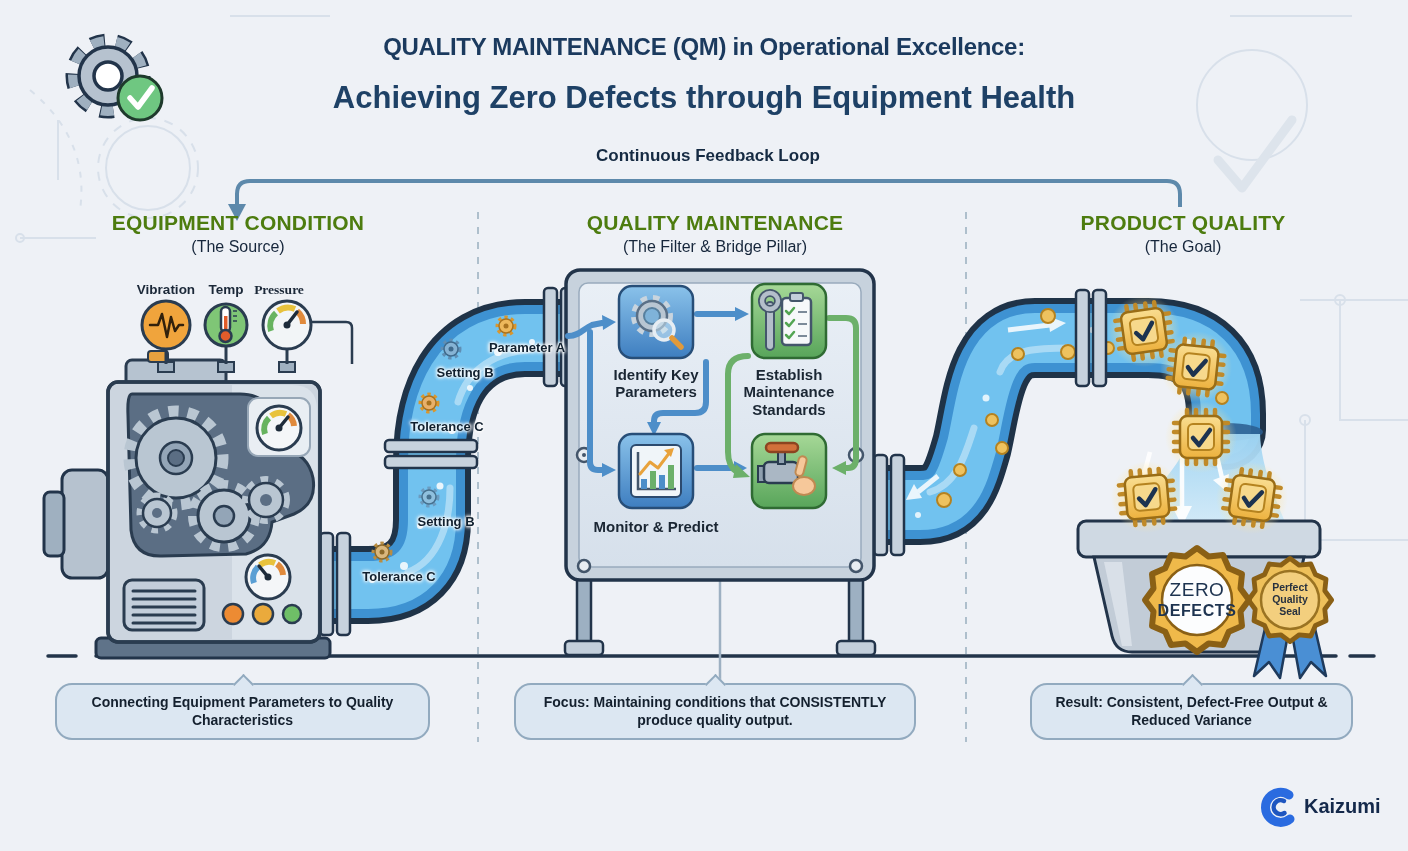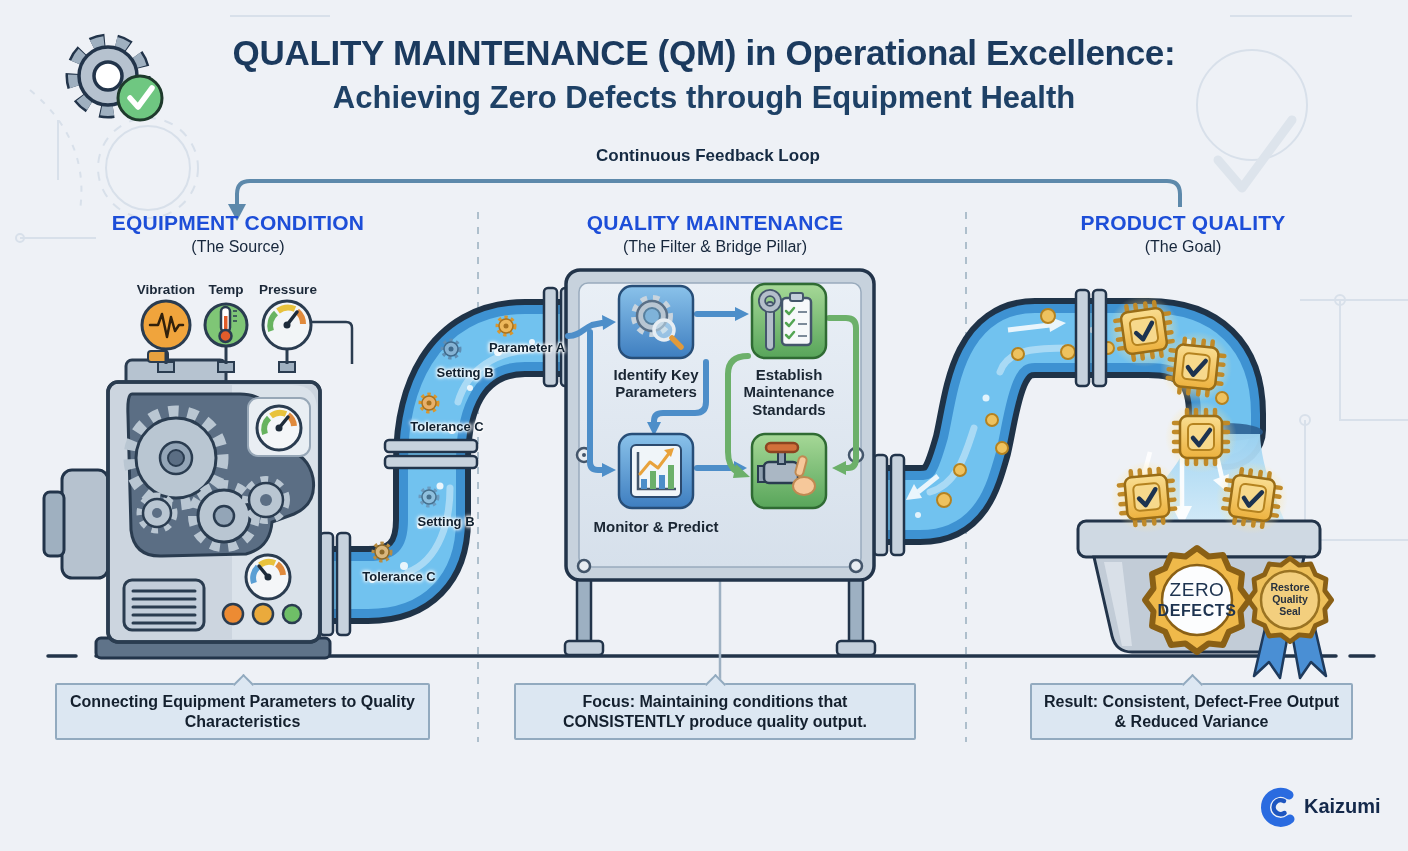--- a/index.html
+++ b/index.html
@@ -1,32 +1,32 @@
 <!DOCTYPE html>
 <html><head>
 <meta charset="utf-8">
 <style>
   html,body{margin:0;padding:0;background:#ffffff;}
   .stage{position:relative;width:1408px;height:851px;background:#eef1f6;overflow:hidden;
          font-family:"Liberation Sans","DejaVu Sans",sans-serif;}
   .abs{position:absolute;}
   .ctr{transform:translate(-50%,-50%);text-align:center;}
-  .title{left:0;right:0;top:33px;text-align:center;font-size:35px;font-weight:700;color:#1b3a5e;letter-spacing:-0.3px;}
+  .title{left:0;right:0;top:33px;text-align:center;font-size:24px;font-weight:700;color:#1b3a5e;letter-spacing:-0.3px;}
   .subtitle{left:0;right:0;top:80px;text-align:center;font-size:31px;font-weight:600;color:#1e4166;}
   .fb-label{left:408px;width:600px;top:146px;text-align:center;font-size:17px;font-weight:600;color:#152a42;}
   .col-head{text-align:center;}
-  .col-head .t{font-size:21px;font-weight:800;color:#1d4ed8;letter-spacing:0.2px;}
+  .col-head .t{font-size:21px;font-weight:800;color:#4d7c0f;letter-spacing:0.2px;}
   .col-head .s{font-size:16px;font-weight:400;color:#16263b;margin-top:3px;}
   .sensor-label{font-size:13.5px;font-weight:600;color:#1b2838;text-align:center;}
   .pipe-label{font-size:13px;font-weight:700;color:#10202f;white-space:nowrap;
               text-shadow:0 0 3px #fff,0 0 3px #fff,0 0 4px #fff,0 0 5px #fff;margin-left:16px;}
   .step-label{font-size:15px;font-weight:700;color:#1a2633;line-height:1.16;text-align:center;}
-  .callout{background:#dce7f2;border:2px solid #92aabf;border-radius:2px;
+  .callout{background:#dce7f2;border:2px solid #92aabf;border-radius:17px;
            display:flex;align-items:center;justify-content:center;text-align:center;
-           font-size:16px;font-weight:700;color:#14202e;line-height:1.25;padding:4px 10px;box-sizing:border-box;}
+           font-size:14px;font-weight:700;color:#14202e;line-height:1.25;padding:4px 10px;box-sizing:border-box;}
   .callout::before{content:"";position:absolute;top:-8px;left:50%;margin-left:-7px;width:13px;height:13px;
            background:#dce7f2;border-left:2px solid #92aabf;border-top:2px solid #92aabf;transform:rotate(45deg);}
   .badge-zero-1{font-size:19px;font-weight:400;letter-spacing:0.5px;color:#1d3350;text-align:center;}
   .badge-zero-2{font-size:16px;font-weight:800;letter-spacing:0.6px;color:#1d3350;text-align:center;}
   .seal-text{font-size:10.5px;font-weight:700;color:#27313f;line-height:1.12;text-align:center;}
   .brand{font-size:20px;font-weight:800;color:#14294b;}
 </style>
 </head>
 <body>
 
@@ -453,36 +453,36 @@
   <div class="t">QUALITY MAINTENANCE</div>
   <div class="s">(The Filter &amp; Bridge Pillar)</div>
 </div>
 <div class="abs col-head" style="left:1000px;top:211px;width:366px;">
   <div class="t">PRODUCT QUALITY</div>
   <div class="s">(The Goal)</div>
 </div>
 
 <div class="abs sensor-label" style="left:114px;top:282px;width:104px;">Vibration</div>
 <div class="abs sensor-label" style="left:194px;top:282px;width:64px;">Temp</div>
-<div class="abs sensor-label" style="left:248px;top:282px;width:80px;">Pressure</div>
+<div class="abs sensor-label" style="left:239px;top:282px;width:80px;font-family:Liberation Serif, serif;">Pressure</div>
 
 <div class="abs pipe-label ctr" style="left:511px;top:347px;">Parameter A</div>
 <div class="abs pipe-label ctr" style="left:449px;top:372px;">Setting B</div>
 <div class="abs pipe-label ctr" style="left:431px;top:426px;">Tolerance C</div>
 <div class="abs pipe-label ctr" style="left:430px;top:521px;">Setting B</div>
 <div class="abs pipe-label ctr" style="left:383px;top:576px;">Tolerance C</div>
 
 <div class="abs step-label" style="left:586px;top:366px;width:140px;">Identify Key Parameters</div>
 <div class="abs step-label" style="left:719px;top:366px;width:140px;">Establish Maintenance Standards</div>
 <div class="abs step-label" style="left:586px;top:518px;width:140px;">Monitor &amp; Predict</div>
 
 <div class="abs badge-zero-1" style="left:1147px;top:579px;width:100px;">ZERO</div>
 <div class="abs badge-zero-2" style="left:1147px;top:602px;width:100px;">DEFECTS</div>
 <div class="abs seal-text" style="left:1253px;top:582px;width:74px;">
-  <div>Restore</div>
+  <div>Perfect</div>
   <div>Quality</div>
   <div>Seal</div>
 </div>
 
 <div class="abs callout" style="left:55px;top:683px;width:375px;height:57px;">
   <span>Connecting Equipment Parameters to Quality Characteristics</span>
 </div>
 <div class="abs callout" style="left:1030px;top:683px;width:323px;height:57px;">
   <span>Result: Consistent, Defect-Free Output &amp; Reduced Variance</span>
 </div>

